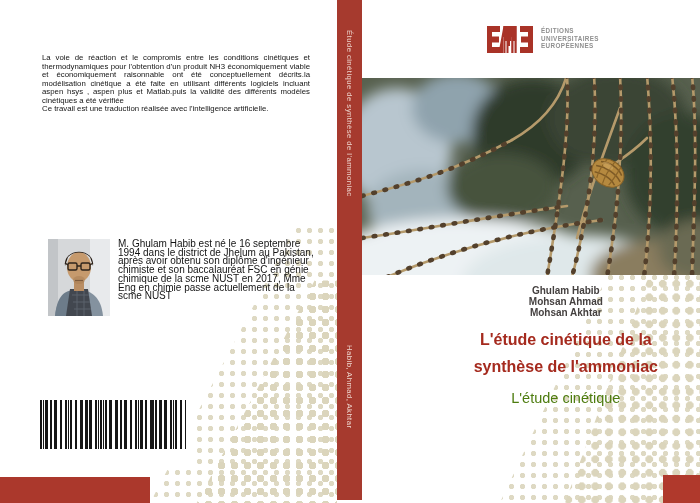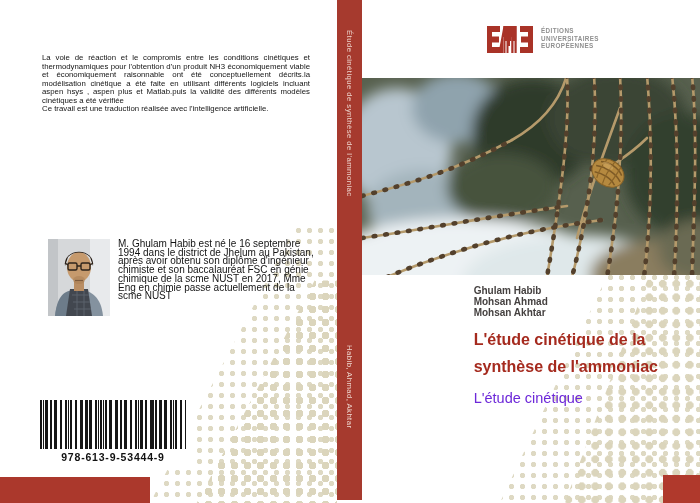--- a/index.html
+++ b/index.html
@@ -46,24 +46,24 @@
   .spine{left:337px;top:0;width:25px;height:500px;background:#a63a2e;}
   .spine .vtext{position:absolute;left:50%;transform:translateX(-50%);
     writing-mode:vertical-rl;white-space:nowrap;color:#eed6ce;font-size:7.8px;letter-spacing:.4px;}
   .spine .t1{top:30px;}
   .spine .t2{top:345px;}
   
   .logo{left:487px;top:26px;display:flex;align-items:flex-start;}
   .logo .pubname{margin-left:8px;font-size:6.3px;line-height:7.6px;letter-spacing:.4px;
     color:#8f8f8f;font-weight:bold;padding-top:1px;}
   .photo{left:362px;top:78px;width:338px;height:197px;}
-  .front-text{right:42px;top:285px;text-align:left;}
+  .front-text{right:42px;top:285px;text-align:center;}
   .front-authors{font-size:10px;font-weight:bold;color:#454140;line-height:11px;}
   .book-title{margin-top:9px;font-size:16px;line-height:26.5px;font-weight:bold;color:#a52a1e;}
-  .book-subtitle{margin-top:10px;font-size:14.5px;color:#6d28d9;}
+  .book-subtitle{margin-top:10px;font-size:14.5px;color:#4d7c0f;}
 </style>
 </head>
 <body>
 
 <div id="cover">
 
   <div class="dots b1"></div>
   <div class="dots b2"></div>
   <div class="dots f1"></div>
   <div class="dots f2"></div>
@@ -92,21 +92,20 @@
         <path d="M29,27 h4 M20,26 l-3,-2 M42,26 l3,-2"></path>
       </g>
       <path d="M27,41.5 h8" stroke="#7d5a3c" stroke-width="1.2" fill="none"></path>
     </svg>
   </div>
 
   <div class="abs bio-text">M. Ghulam Habib est né le 16 septembre 1994 dans le district de Jhelum au Pakistan, après avoir obtenu son diplôme d'ingénieur chimiste et son baccalauréat FSC en génie chimique de la scme NUST en 2017, Mme Eng en chimie passe actuellement de la scme NUST</div>
 
   <div class="abs barcode-panel">
     <div class="bars"></div>
-    <div class="isbn">978-613-9-53444-9</div>
   </div>
 
   <div class="abs bar-left"></div>
   <div class="abs block-right"></div>
 
   <div class="abs spine">
     <span class="vtext t1">Étude cinétique de synthèse de l'ammoniac</span>
     <span class="vtext t2">Habib, Ahmad, Akhtar</span>
   </div>
 

